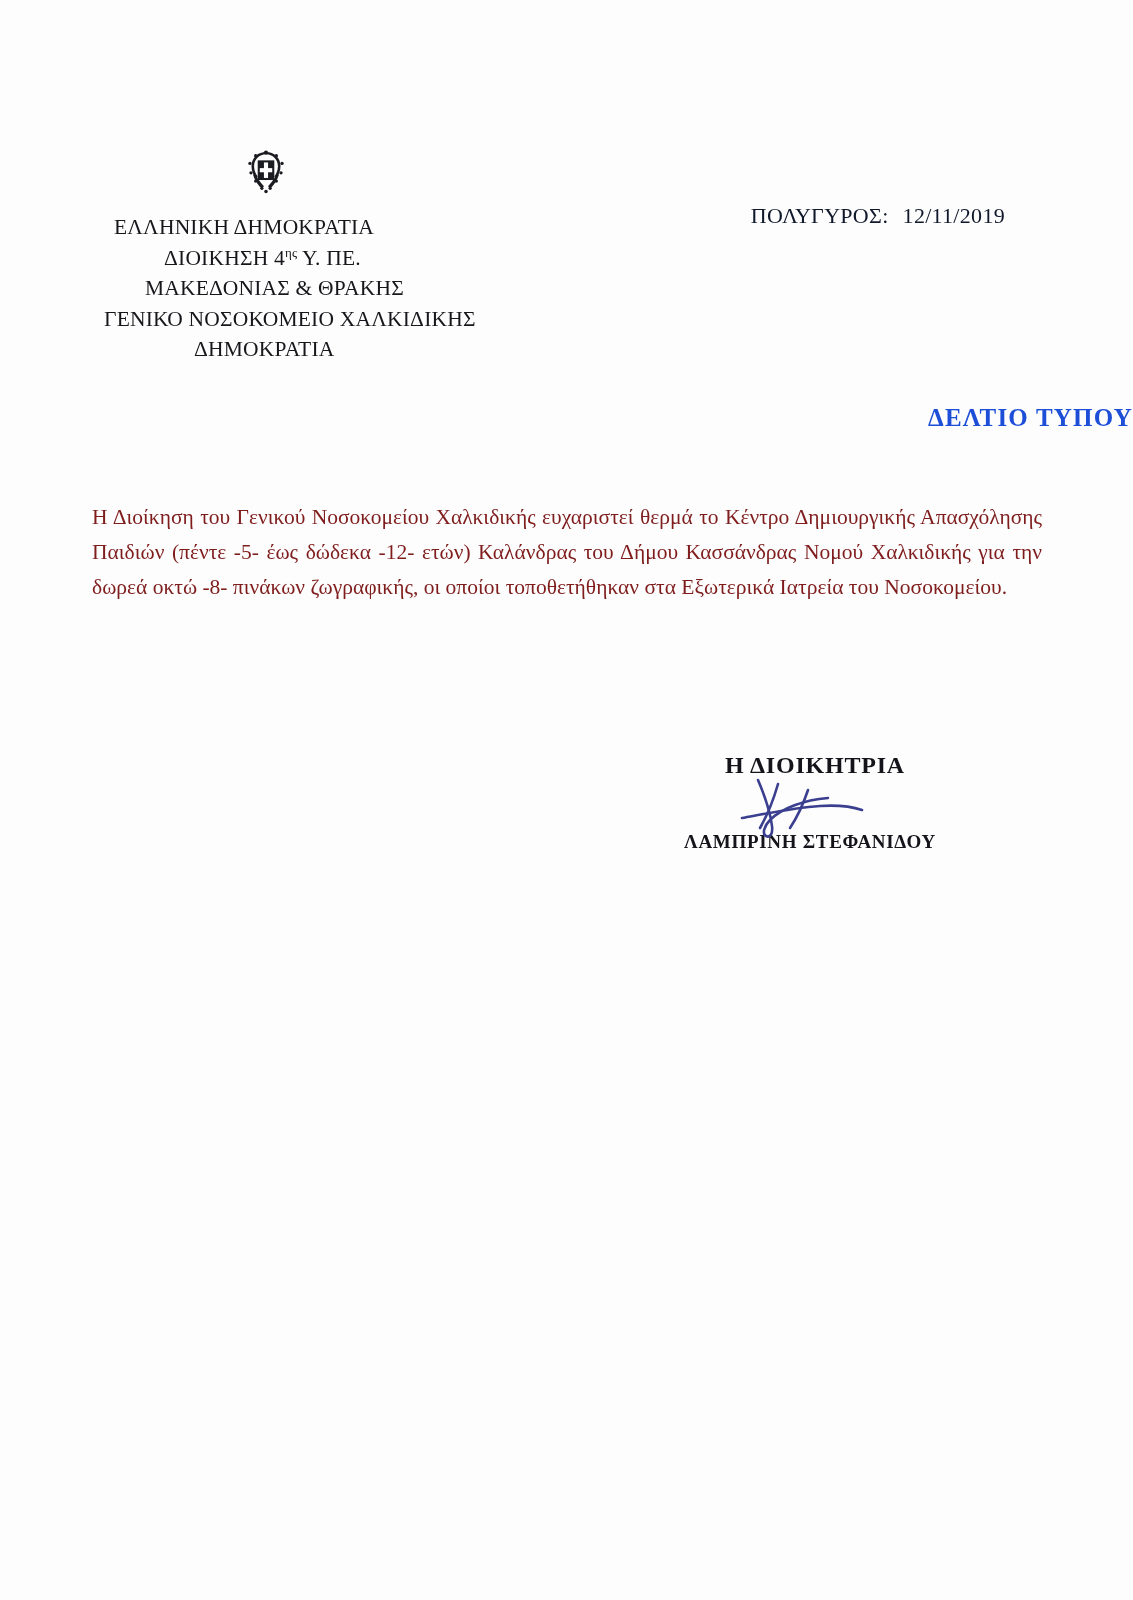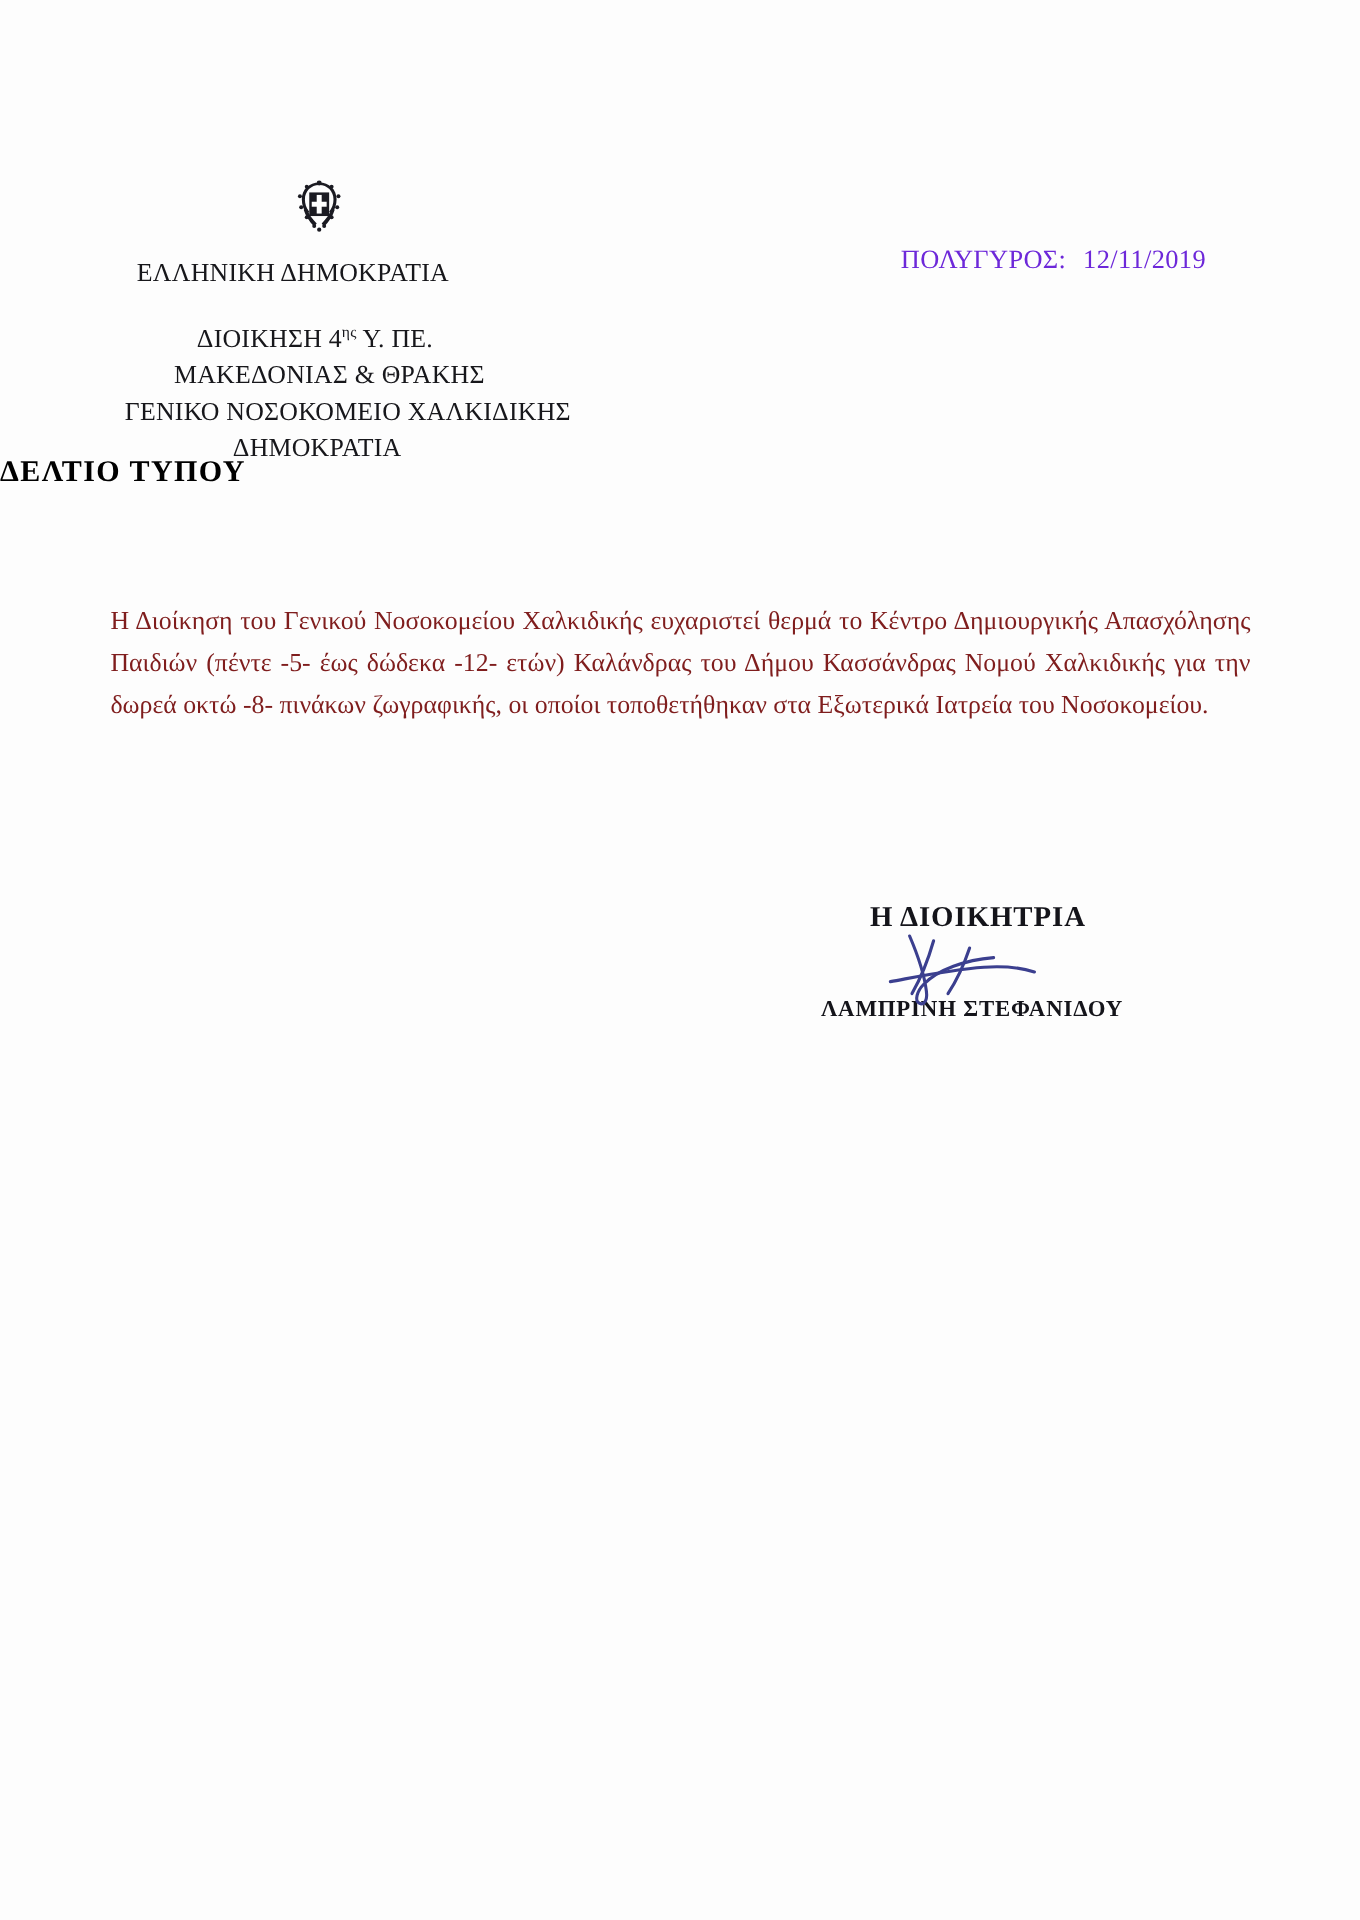--- a/index.html
+++ b/index.html
@@ -38,53 +38,53 @@
     display: block;
   }
 
   .org-lines {
     font-size: 21.5px;
     line-height: 1.42;
     letter-spacing: 0.2px;
     color: #17171b;
   }
   .org-line-1 { margin-left: 24px; }
-  .org-line-2 { margin-left: 74px; margin-top: 24px; }
+  .org-line-2 { margin-left: 74px; }
   .org-line-3 { margin-left: 55px; }
   .org-line-4 { margin-left: 14px; }
   .org-line-5 { margin-left: 104px; }
 
   .sup {
     font-size: 13px;
     vertical-align: super;
     line-height: 0;
   }
 
   .dateline {
     position: absolute;
     right: 128px;
     top: 203px;
     font-size: 22px;
     letter-spacing: 0.3px;
     white-space: nowrap;
-    color: #6d28d9;
+    color: #0f172a;
   }
   .dateline .date-value { margin-left: 14px; }
 
   
   .doc-title {
     position: absolute;
     left: 0;
     right: 0;
-    top: 380px;
-    text-align: left;
+    top: 404px;
+    text-align: right;
     font-size: 25px;
     font-weight: bold;
     letter-spacing: 1.2px;
-    color: #000000;
+    color: #1d4ed8;
   }
 
   
   .body-text {
     position: absolute;
     left: 92px;
     top: 500px;
     width: 950px;
     font-size: 21.5px;
     line-height: 1.62;

